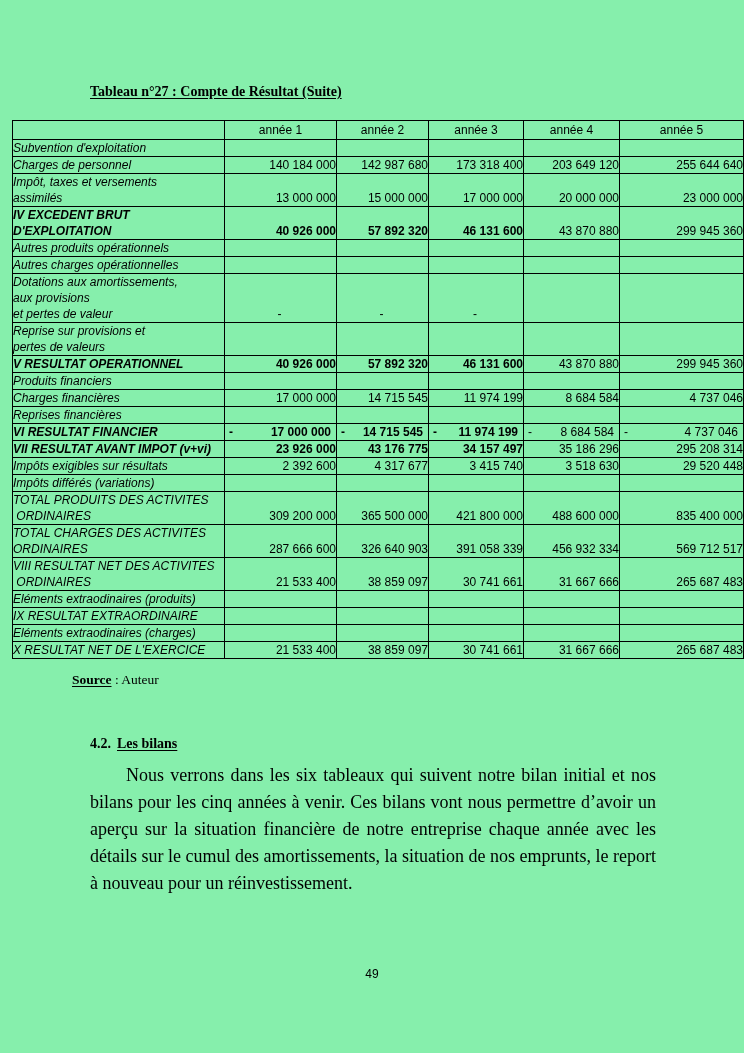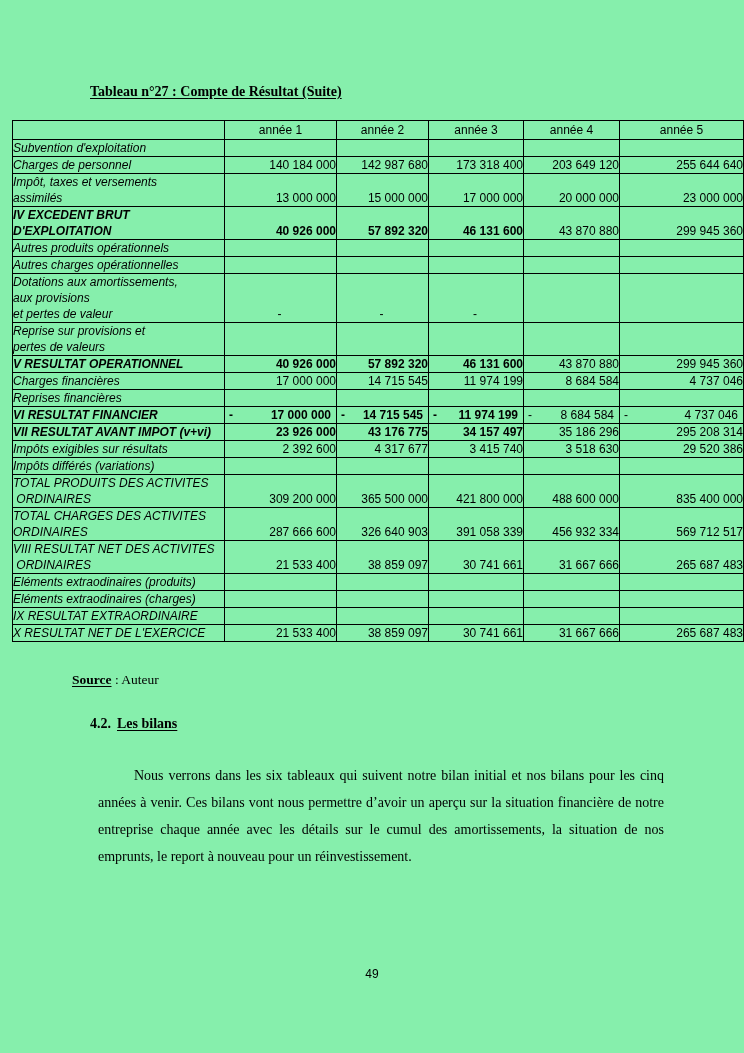--- a/index.html
+++ b/index.html
@@ -20,27 +20,27 @@
   td.lbl { text-align:left; white-space:pre-wrap; vertical-align:top; padding:0 2px 0 3px; height:16px;font-style:italic; }
   td.num { text-align:right; vertical-align:bottom; padding-right:16px; height:16px; }
   td.num.dash { text-align:center; padding-right:2px; }
   td.num.neg { padding-right:5px; }
   td.num.neg .minus { float:left; padding-left:4px; }
   .b { font-weight:bold; }
 
   .source { position:absolute; left:72px; top:672px; font-size:13.5px; }
   .source .lab { font-weight:bold; text-decoration:underline; text-underline-offset:2px; }
 
-  .section-head { position:absolute; left:90px; top:716px; font-size:14px; font-weight:bold; }
+  .section-head { position:absolute; left:90px; top:736px; font-size:14px; font-weight:bold; }
   .section-head .snum { margin-right:6px; }
   .section-head .st { text-decoration:underline; text-underline-offset:2px; }
 
   .para {
     position:absolute; left:90px; top:762px; width:566px;
-    font-size:14px; line-height:27px; text-align:justify; text-indent:36px;margin-left:8px;
+    font-size:18px; line-height:27px; text-align:justify; text-indent:36px;
   }
   .pagenum {
     position:absolute; left:0; top:967px; width:744px; text-align:center;
     font-family:"Liberation Sans", sans-serif; font-size:12px;
   }
 </style>
 </head>
 <body>
 
 <div class="page">
@@ -140,20 +140,28 @@
         </tr>
         <tr>
           <td class="lbl b">V RESULTAT OPERATIONNEL</td>
           <td class="num b">40 926 000</td>
           <td class="num b">57 892 320</td>
           <td class="num b">46 131 600</td>
           <td class="num">43 870 880</td>
           <td class="num">299 945 360</td>
         </tr>
         <tr>
+          <td class="lbl">Produits financiers</td>
+          <td class="num"></td>
+          <td class="num"></td>
+          <td class="num"></td>
+          <td class="num"></td>
+          <td class="num"></td>
+        </tr>
+        <tr>
           <td class="lbl">Charges financières</td>
           <td class="num">17 000 000</td>
           <td class="num">14 715 545</td>
           <td class="num">11 974 199</td>
           <td class="num">8 684 584</td>
           <td class="num">4 737 046</td>
         </tr>
         <tr>
           <td class="lbl">Reprises financières</td>
           <td class="num"></td>
@@ -177,21 +185,21 @@
           <td class="num b">34 157 497</td>
           <td class="num">35 186 296</td>
           <td class="num">295 208 314</td>
         </tr>
         <tr>
           <td class="lbl">Impôts exigibles sur résultats</td>
           <td class="num">2 392 600</td>
           <td class="num">4 317 677</td>
           <td class="num">3 415 740</td>
           <td class="num">3 518 630</td>
-          <td class="num">29 520 386</td>
+          <td class="num">29 520 448</td>
         </tr>
         <tr>
           <td class="lbl">Impôts différés (variations)</td>
           <td class="num"></td>
           <td class="num"></td>
           <td class="num"></td>
           <td class="num"></td>
           <td class="num"></td>
         </tr>
         <tr>
@@ -223,29 +231,29 @@
         </tr>
         <tr>
           <td class="lbl">Eléments extraodinaires (produits)</td>
           <td class="num"></td>
           <td class="num"></td>
           <td class="num"></td>
           <td class="num"></td>
           <td class="num"></td>
         </tr>
         <tr>
+          <td class="lbl">IX RESULTAT EXTRAORDINAIRE</td>
+          <td class="num"></td>
+          <td class="num"></td>
+          <td class="num"></td>
+          <td class="num"></td>
+          <td class="num"></td>
+        </tr>
+        <tr>
           <td class="lbl">Eléments extraodinaires (charges)</td>
-          <td class="num"></td>
-          <td class="num"></td>
-          <td class="num"></td>
-          <td class="num"></td>
-          <td class="num"></td>
-        </tr>
-        <tr>
-          <td class="lbl">IX RESULTAT EXTRAORDINAIRE</td>
           <td class="num"></td>
           <td class="num"></td>
           <td class="num"></td>
           <td class="num"></td>
           <td class="num"></td>
         </tr>
         <tr>
           <td class="lbl">X RESULTAT NET DE L'EXERCICE</td>
           <td class="num">21 533 400</td>
           <td class="num">38 859 097</td>

